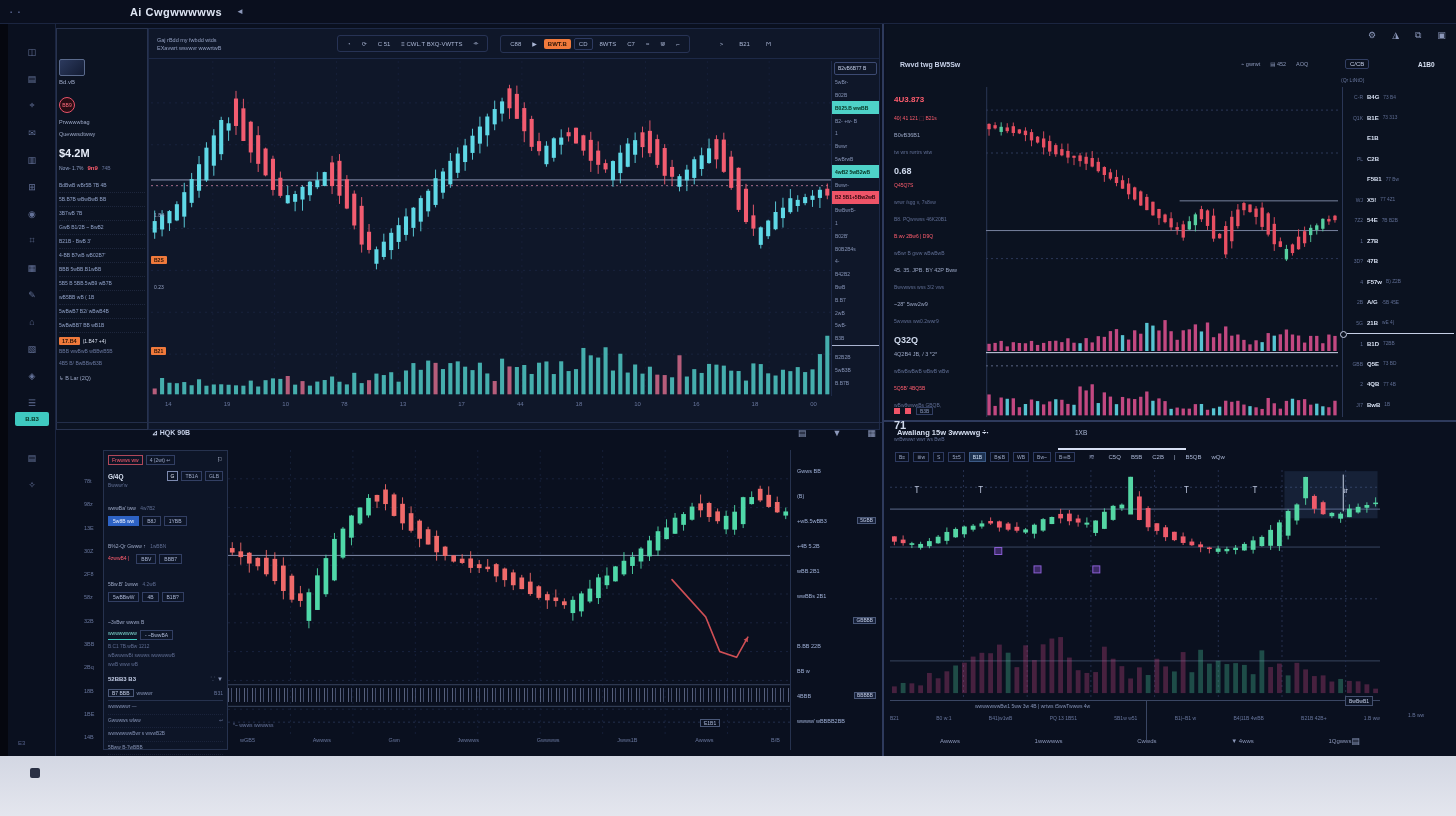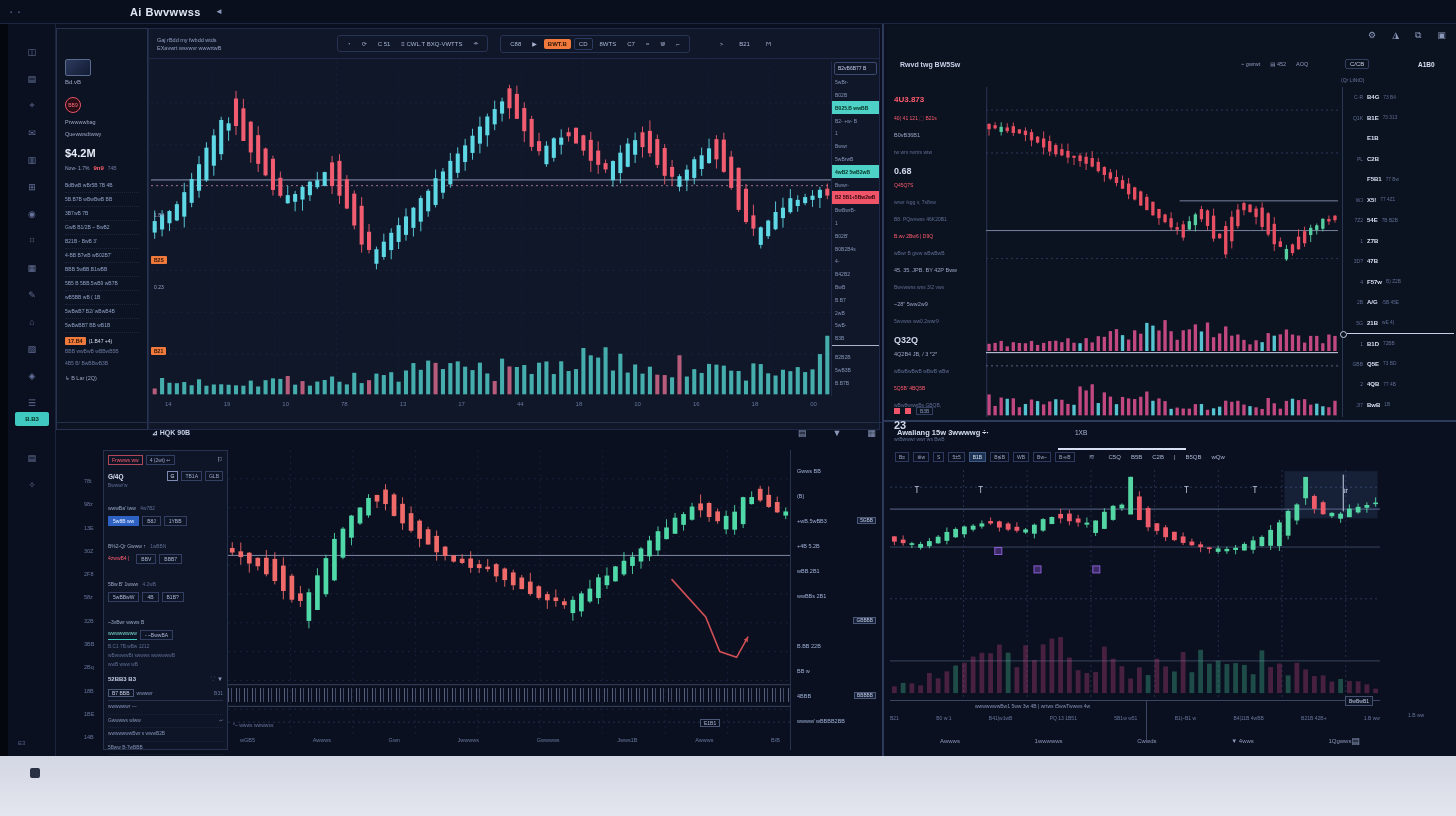--- a/index.html
+++ b/index.html
@@ -12,21 +12,21 @@
   #top-bar .dots { margin-left:10px; color:#55618a; font-size:6px; letter-spacing:2px; }
   #app-title { margin-left:108px; font-size:11px; font-weight:bold; color:#dfe6f4; letter-spacing:.5px; }
   #title-caret { margin-left:14px; color:#8c98ba; font-size:8px; }
   #left-edge { position:absolute; left:0; top:24px; width:8px; height:732px; background:#05070f; }
   #rail { position:absolute; left:8px; top:24px; width:48px; height:732px; background:#0a101f; border-right:1px solid #1b2540; }
   .rail-icon { width:48px; height:27px; display:flex; align-items:center; justify-content:center; font-size:9px; color:#65739a; cursor:pointer; }
   #rail-badge { position:absolute; left:7px; top:388px; width:34px; height:14px; background:#3fc9c0; color:#06301f; font-size:6px; font-weight:bold; display:flex; align-items:center; justify-content:center; border-radius:2px; }
   #rail-bottom-label { position:absolute; left:10px; top:716px; font-size:6px; color:#55618a; }
 
   
-  #watchlist { position:absolute; left:56px; top:28px; width:92px; height:402px; background:#0c1322; border:1px solid #28334f; padding:6px 8px; }
+  #watchlist { position:absolute; left:56px; top:28px; width:92px; height:402px; background:#0c1322; border:1px solid #28334f; padding:6px 2px; }
   #wl-screen { width:26px; height:17px; border:1px solid #5a6a8c; border-radius:2px; background:linear-gradient(135deg,#2c3a5e,#121b32); margin-top:24px; }
   #wl-screen-val { font-size:6px; color:#9aa6c4; margin-top:3px; }
   #wl-badge { width:16px; height:16px; border-radius:50%; background:#2a0d14; border:1px solid #e8536a; color:#ff6b7c; font-size:5px; display:flex; align-items:center; justify-content:center; margin-top:12px; }
   .wl-line { font-size:5.5px; color:#9aa6c4; margin-top:6px; }
   #wl-big { font-size:11px; font-weight:bold; color:#e6ecf8; margin-top:10px; }
   #wl-now { display:flex; gap:4px; align-items:baseline; margin-top:6px; }
   #wl-now .a { font-size:5px; color:#8fa0c6; }
   #wl-now .b { font-size:6px; font-weight:bold; color:#ff5d6e; }
   #wl-now .c { font-size:5px; color:#67759c; }
   #wl-items { margin-top:8px; }
@@ -166,21 +166,21 @@
 
   svg { display:block; }
 </style>
 </head>
 <body>
 
 <div id="app-dark"></div>
 
 <div id="top-bar">
   <span class="dots">▪ ▪</span>
-  <span id="app-title">Ai Bwvwwss</span>
+  <span id="app-title">Ai Cwgwwwwws</span>
   <span id="title-caret">◄</span>
 </div>
 
 <div id="left-edge"></div>
 
 <div id="rail">
   <div style="padding-top:14px;">
       <div class="rail-icon">
     <span>◫</span>
   </div>
@@ -734,21 +734,21 @@
       <div class="st-line dim">wBwr B gww wBwBwB</div>
       <div class="st-line">45. 35. JPB. BY 42P Bww</div>
       <div class="st-line dim">Bwvwwss wss 3/2 vws</div>
       <div class="st-line">~28" 5ww2w9</div>
       <div class="st-line dim">5wvwss ww0.2wwr9</div>
       <div class="st-line big">Q32Q</div>
       <div class="st-line">4Q2B4 JB, / 3 *2*</div>
       <div class="st-line dim">wBwBwBwB wBwB wBw</div>
       <div class="st-line red-sm">5Q5B' 4BQ5B</div>
       <div class="st-line dim">wBw8wwwBs GBQB,</div>
-      <div class="st-line huge">23</div>
+      <div class="st-line huge">71</div>
       <div class="st-line dim">wrBwwwr wwr ws BwB</div>
     </div>
   <div id="rt-legend">
     <span class="sq"></span>
     <span class="sq"></span>
     <span class="lb">B3B</span>
   </div>
   <div id="rt-chart">
       <svg width="352" height="330" viewBox="0 0 352 330">
         <line stroke="#2a3655" stroke-width="1" y1="0" y2="330" x2="0.704" x1="0.704"></line>

